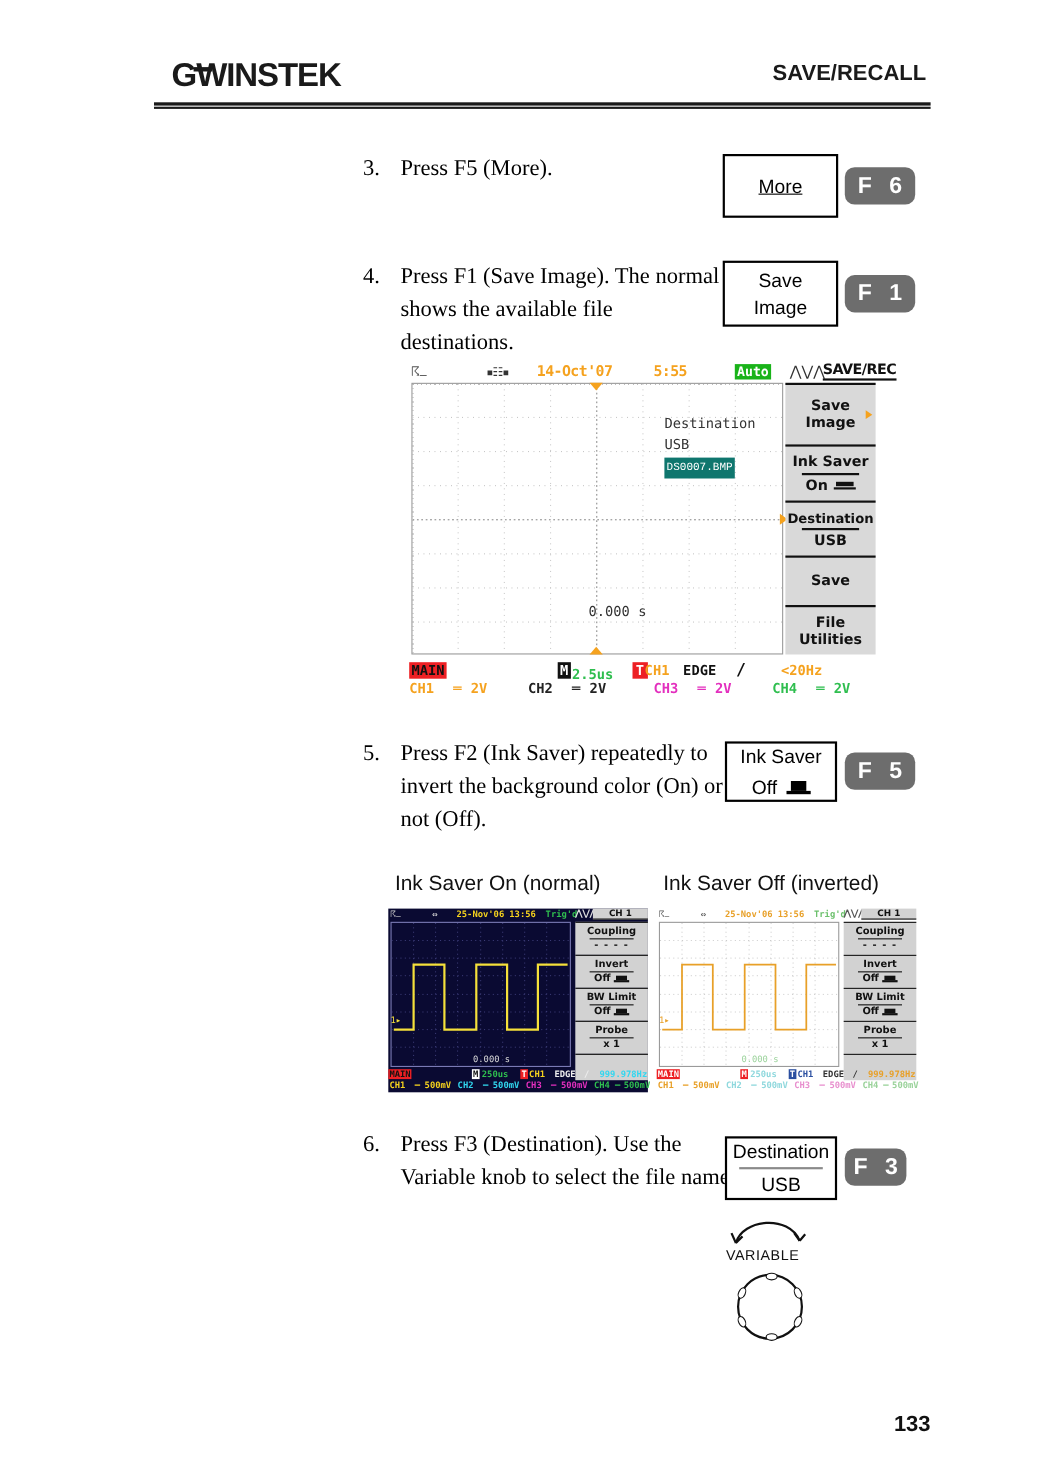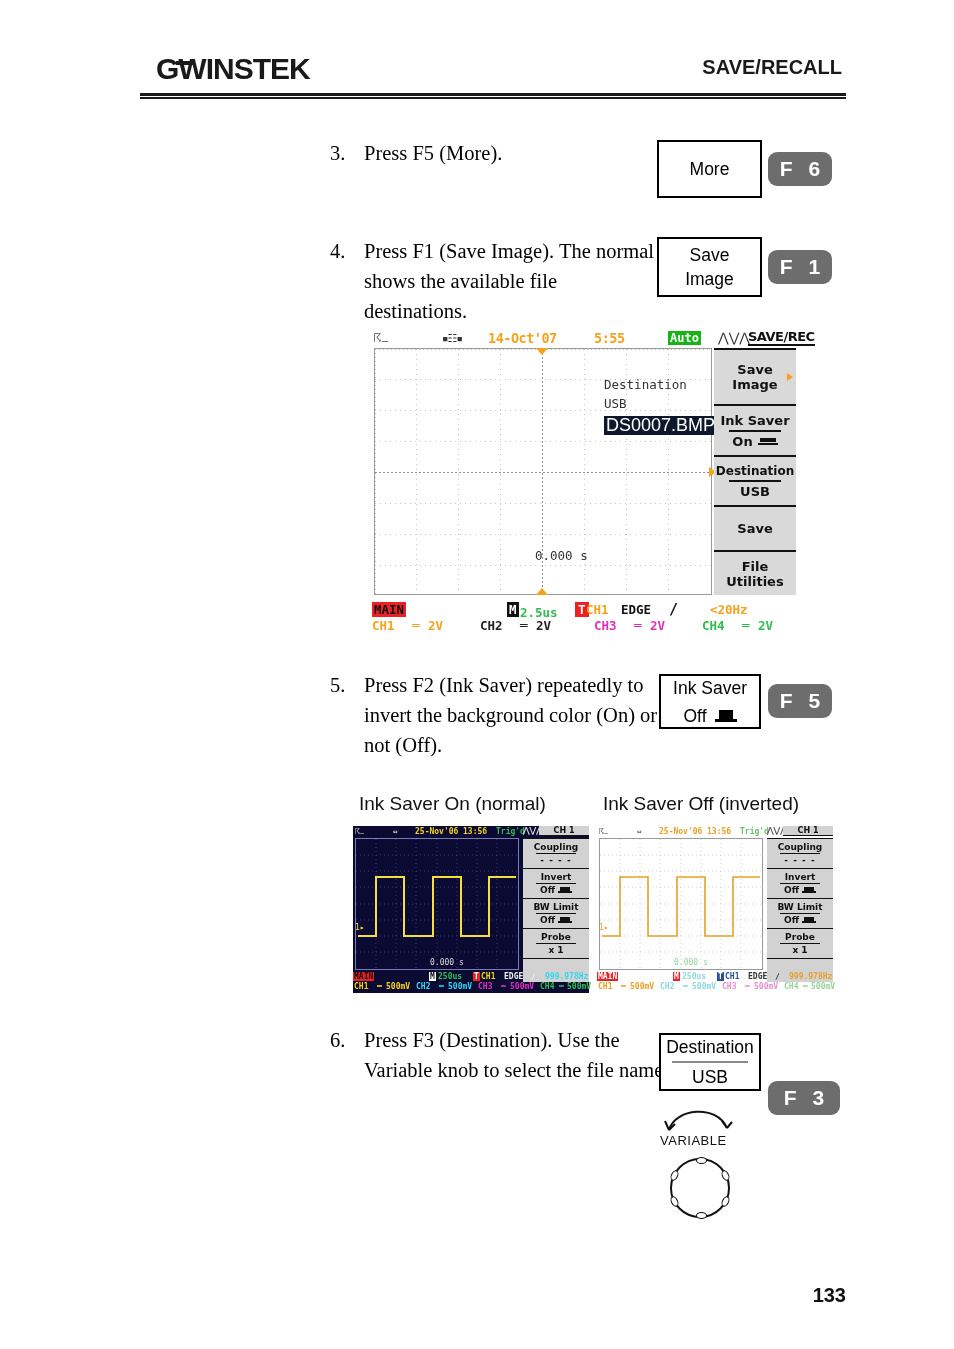--- a/index.html
+++ b/index.html
@@ -138,22 +138,22 @@
   .trig-marker-right {
     position:absolute; right:-5px; width:0; height:0;
     border-top:5px solid transparent; border-bottom:5px solid transparent;
     border-left:7px solid #f5a21e;
   }
   .sm-dest {
     position:absolute; left:232px; top:47px;
     font-family:"DejaVu Sans Mono", monospace; font-size:12.5px; color:#333; line-height:19px;
   }
   .sm-fname {
-    display:inline-block; background:#0f172a; color:#fff; padding:0 2px; margin-top:3px;
-    font-family:Liberation Sans, sans-serif; font-size:18px;
+    display:inline-block; background:#0f766e; color:#fff; padding:0 2px; margin-top:3px;
+    font-family:Liberation Mono, monospace; font-size:10px;
   }
   .sm-tpos {
     position:absolute; left:163px; top:220px;
     font-family:"DejaVu Sans Mono", monospace; font-size:12.5px; color:#333;
   }
 
   
   .sm-menu { position:absolute; left:342px; top:20px; width:82px; }
   .sm-mi {
     background:#d9d9d9; border-top:2px solid #111; color:#111;
@@ -231,21 +231,21 @@
     <span class="gw"><span>G</span><span>W</span><span class="ubar"></span></span><span>INSTEK</span>
   </div>
   <div class="header-title">SAVE/RECALL</div>
   <div class="hrule"></div>
 </div>
 
 <div class="step" style="left:330px; top:138px; width:330px;">
   <span class="num">3.</span>
   <span class="body" style="display:block;">Press F5 (More).</span>
 </div>
-<div class="fbox" style="left:657px; top:140px; width:105px; height:58px;">
+<div class="fbox" style="left:657px; top:140px; width:105px; height:58px;text-decoration:underline;">
   <div class="l1">More</div>
 </div>
 <div class="fkey" style="left:768px; top:152px; width:64px; height:34px;">F 6</div>
 
 <div class="step" style="left:330px; top:236px; width:330px;">
   <span class="num">4.</span>
   <span class="body" style="display:block;">Press F1 (Save Image). The normal shows the available file destinations.</span>
 </div>
 <div class="fbox" style="left:657px; top:237px; width:105px; height:60px;">
   <div class="l1">Save</div>
@@ -557,21 +557,21 @@
 
 <div class="step" style="left:330px; top:1025px; width:340px;">
   <span class="num">6.</span>
   <span class="body" style="display:block; width:312px;">Press F3 (Destination). Use the Variable knob to select the file name.</span>
 </div>
 <div class="fbox" style="left:659px; top:1033px; width:102px; height:58px;">
   <div class="l1">Destination</div>
   <div class="divider"></div>
   <div class="l2">USB</div>
 </div>
-<div class="fkey" style="left:768px; top:1044px; width:72px; height:34px;margin-top:37px;">F 3</div>
+<div class="fkey" style="left:768px; top:1044px; width:56px; height:34px;">F 3</div>
 
 <div class="knob-wrap" style="left:655px; top:1098px; width:110px; height:150px;">
   <svg width="110" height="46" viewBox="0 0 110 46" style="position:absolute;left:0;top:0;">
     <path d="M14,32 C20,10 62,6 72,30" fill="none" stroke="#111" stroke-width="2"></path>
     <path d="M14,32 L10,23 M14,32 L20,26" fill="none" stroke="#111" stroke-width="2"></path>
     <path d="M72,30 L67,23 M72,30 L77,24" fill="none" stroke="#111" stroke-width="2"></path>
   </svg>
   <div class="knob-label" style="left:5px; top:35px;">VARIABLE</div>
   <div class="knob-circle" style="left:15px; top:60px;">
     <div class="knob-dimple" style="left:24px; top:-3px;"></div>

